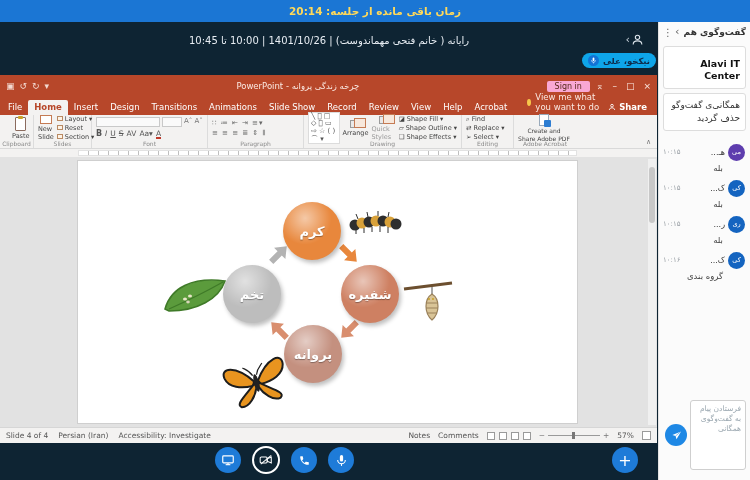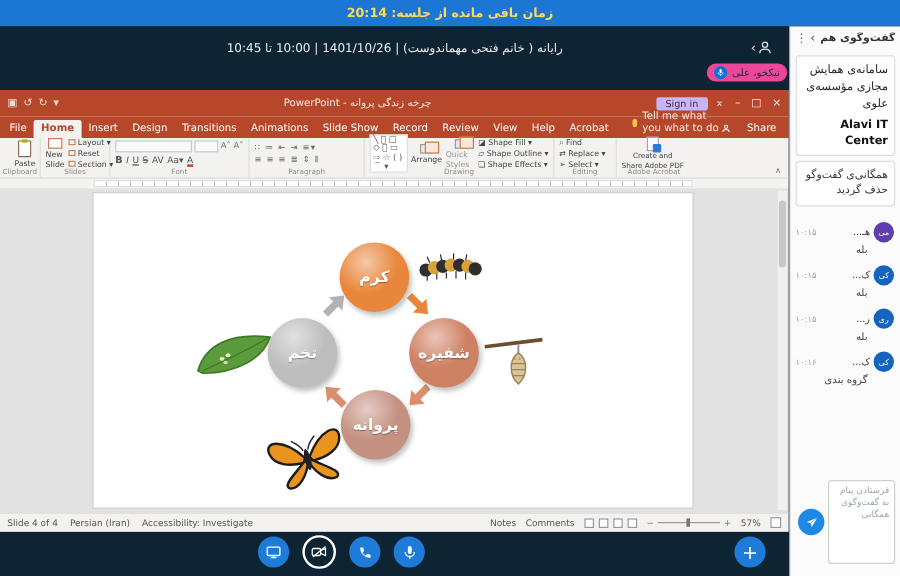--- a/index.html
+++ b/index.html
@@ -44,49 +44,49 @@
     color:#E7EDF3;font-size:10px;}
   .attendees{position:absolute;right:14px;top:11px;display:flex;align-items:center;gap:1px;
     color:#DDE5EC;cursor:pointer;}
   .attendees .chev{font-size:11px;color:#CFD8E0;}
   .badges{position:absolute;right:2px;top:31px;display:flex;flex-direction:row-reverse;gap:6px;
     align-items:center;}
   .badge{display:flex;flex-direction:row-reverse;align-items:center;gap:4px;border-radius:9px;
     padding:2px 6px;font-size:8.5px;direction:rtl;cursor:pointer;}
   .badge.presenter{background:#3E7A6E;color:#D9EFE8;}
   .badge.presenter .dot{width:10px;height:10px;border-radius:50%;background:#2C5F53;}
-  .badge.user{background:#ec4899;color:#0E2A49;font-weight:normal;}
+  .badge.user{background:#0ea5e9;color:#0E2A49;font-weight:bold;}
   .badge.user .micdot{width:11px;height:11px;border-radius:50%;background:#1273D6;
     display:flex;align-items:center;justify-content:center;}
 
   
   .dicons{position:absolute;left:2px;top:96px;width:14px;}
   .dicon{width:12px;border-radius:2px;margin-bottom:14px;color:#fff;font-size:7px;font-weight:bold;
     display:flex;align-items:center;justify-content:center;height:12px;}
 
   
   .ppt{position:absolute;left:0;top:53px;width:657px;height:368px;background:#F3F2F1;
     display:flex;flex-direction:column;}
   .ppt-title{height:22px;background:#B7472A;display:flex;align-items:center;color:#fff;
     padding:0 6px;gap:6px;flex:0 0 22px;}
   .qat{display:flex;gap:5px;font-size:9px;color:#F3D9D0;}
   .ppt-title .tname{flex:1;text-align:center;font-size:8.5px;color:#FBE9E2;direction:rtl;
     white-space:nowrap;overflow:hidden;}
-  .signin{background:#c4b5fd;color:#56281A;font-size:8px;border-radius:2px;padding:1px 8px;cursor:pointer;}
+  .signin{background:#f9a8d4;color:#56281A;font-size:8px;border-radius:2px;padding:1px 8px;cursor:pointer;}
   .winbtns{display:flex;gap:9px;font-size:9px;color:#FBE9E2;}
   .winbtns span{cursor:pointer;}
   .tabrow{height:18px;background:#B7472A;display:flex;align-items:flex-end;color:#fff;
     padding:0 2px;flex:0 0 18px;}
   .tab{font-size:8.5px;padding:2px 6px 3px 6px;cursor:pointer;white-space:nowrap;}
   .tab.active{background:#F3F2F1;color:#B7472A;border-radius:2px 2px 0 0;font-weight:bold;}
   .tellme{display:flex;align-items:center;gap:4px;font-size:8.5px;margin-left:14px;padding-bottom:3px;
     color:#FBE9E2;cursor:text;}
   .bulb{width:7px;height:7px;border-radius:50%;background:#F7C64B;}
-  .sharebtn{margin-left:auto;display:flex;align-items:center;gap:13px;font-size:8.5px;
-    padding:0 8px 3px 0;cursor:pointer;color:#fff;}
+  .sharebtn{margin-left:auto;display:flex;align-items:center;gap:3px;font-size:8.5px;
+    padding:0 8px 3px 0;cursor:pointer;color:#fff;font-weight:bold;}
   .ribbon{height:34px;background:#F3F2F1;border-bottom:1px solid #D9D9D9;display:flex;
     flex:0 0 34px;color:#444;}
   .rgroup{position:relative;border-right:1px solid #DCDCDC;padding:2px 4px 9px 4px;
     display:flex;align-items:center;gap:3px;}
   .rgroup .glabel{position:absolute;left:0;right:0;bottom:1px;text-align:center;font-size:6px;
     color:#8A8A8A;}
   .bigbtn{display:flex;flex-direction:column;align-items:center;font-size:6.5px;gap:1px;
     color:#444;cursor:pointer;}
   .clip-ic{width:11px;height:14px;border:1px solid #8B6B5E;background:#fff;border-radius:1px;
     position:relative;}
@@ -224,21 +224,21 @@
         <span class="tab">Transitions</span>
         <span class="tab">Animations</span>
         <span class="tab">Slide Show</span>
         <span class="tab">Record</span>
         <span class="tab">Review</span>
         <span class="tab">View</span>
         <span class="tab">Help</span>
         <span class="tab">Acrobat</span>
         <span class="tellme">
           <span class="bulb"></span>
-          <span>Tell me what you what to do</span>
+          <span>View me what you want to do</span>
         </span>
         <span class="sharebtn">
           <svg width="8" height="8" viewBox="0 0 24 24">
             <circle cx="12" cy="8" r="4" fill="none" stroke="#fff" stroke-width="2.5"></circle>
             <path d="M4 21c0-4.5 4-6.5 8-6.5s8 2 8 6.5" fill="none" stroke="#fff" stroke-width="2.5"></path>
           </svg>
           <span>Share</span>
         </span>
       </div>
 
@@ -474,21 +474,20 @@
   </div>
 
   <div class="sidebar">
     <div class="sb-head">
       <span class="kebab">⋮</span>
       <span class="chev">‹</span>
       <span class="ttl">گفت‌وگوی هم</span>
     </div>
 
     <div class="card">
-      <div class="fa">سامانه‌ی همایش مجازی مؤسسه‌ی علوی</div>
       <div class="brand">Alavi IT Center</div>
     </div>
 
     <div class="card notice">
       <div class="fa">همگانی‌ی گفت‌وگو حذف گردید</div>
     </div>
 
     <div class="msgs">
       <div class="msg">
         <div class="row1">

